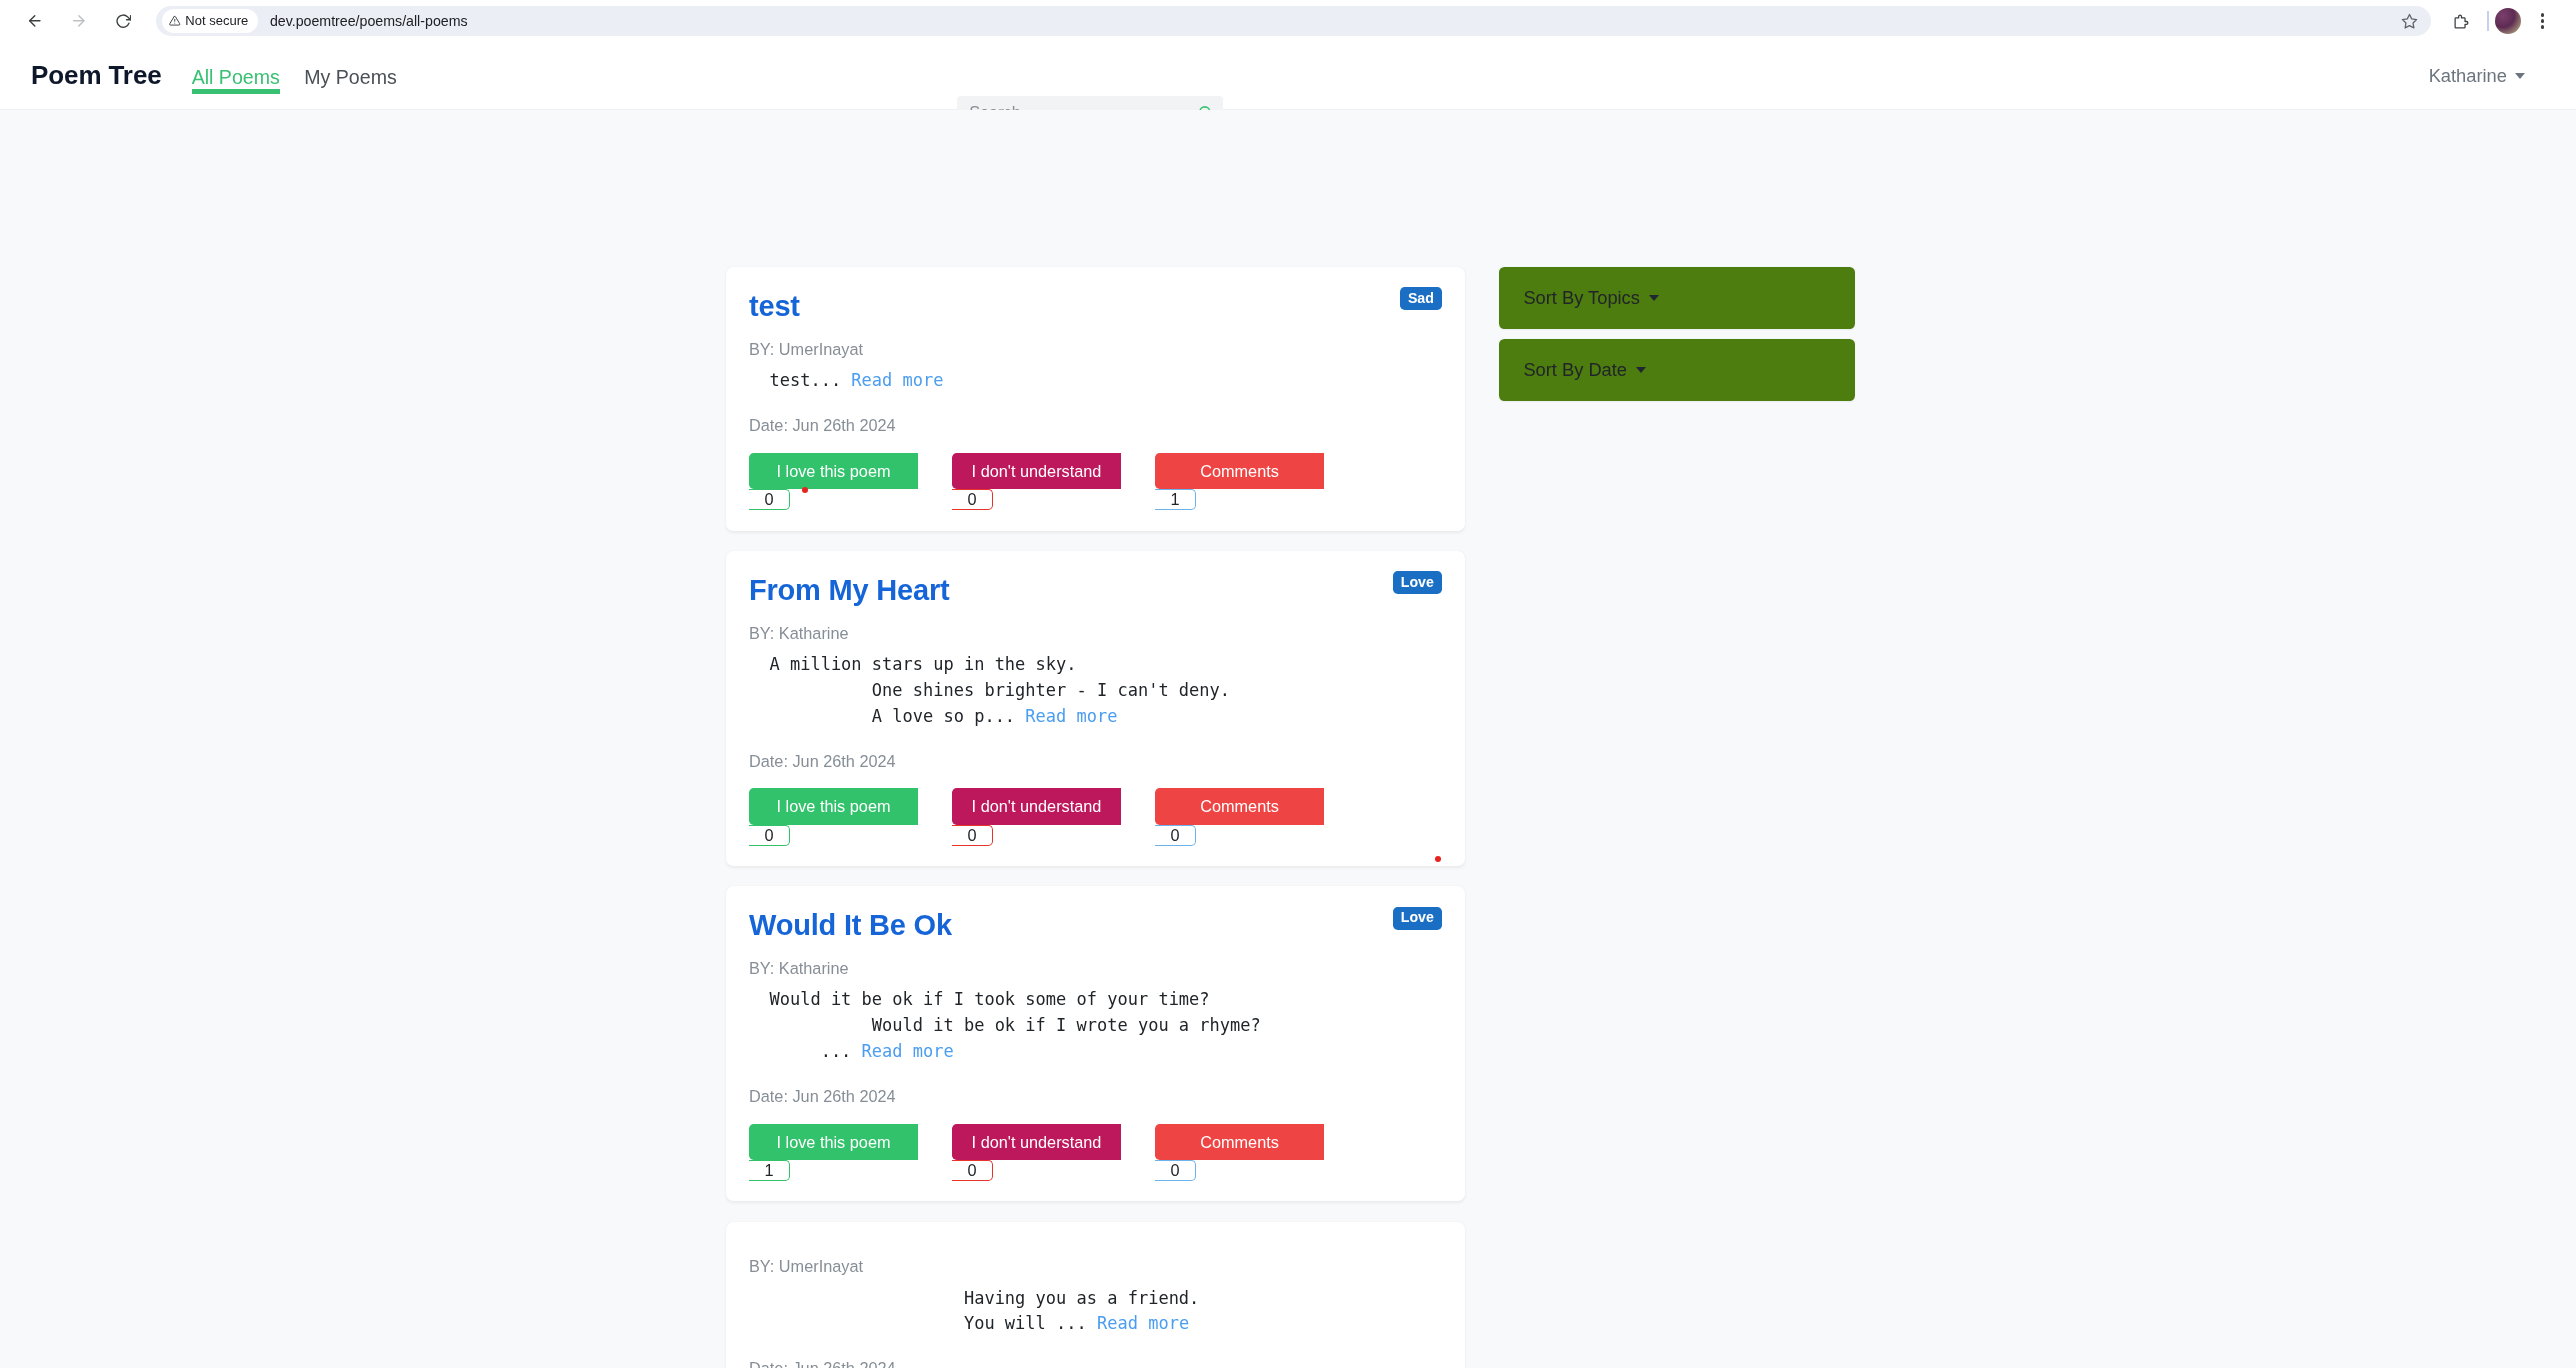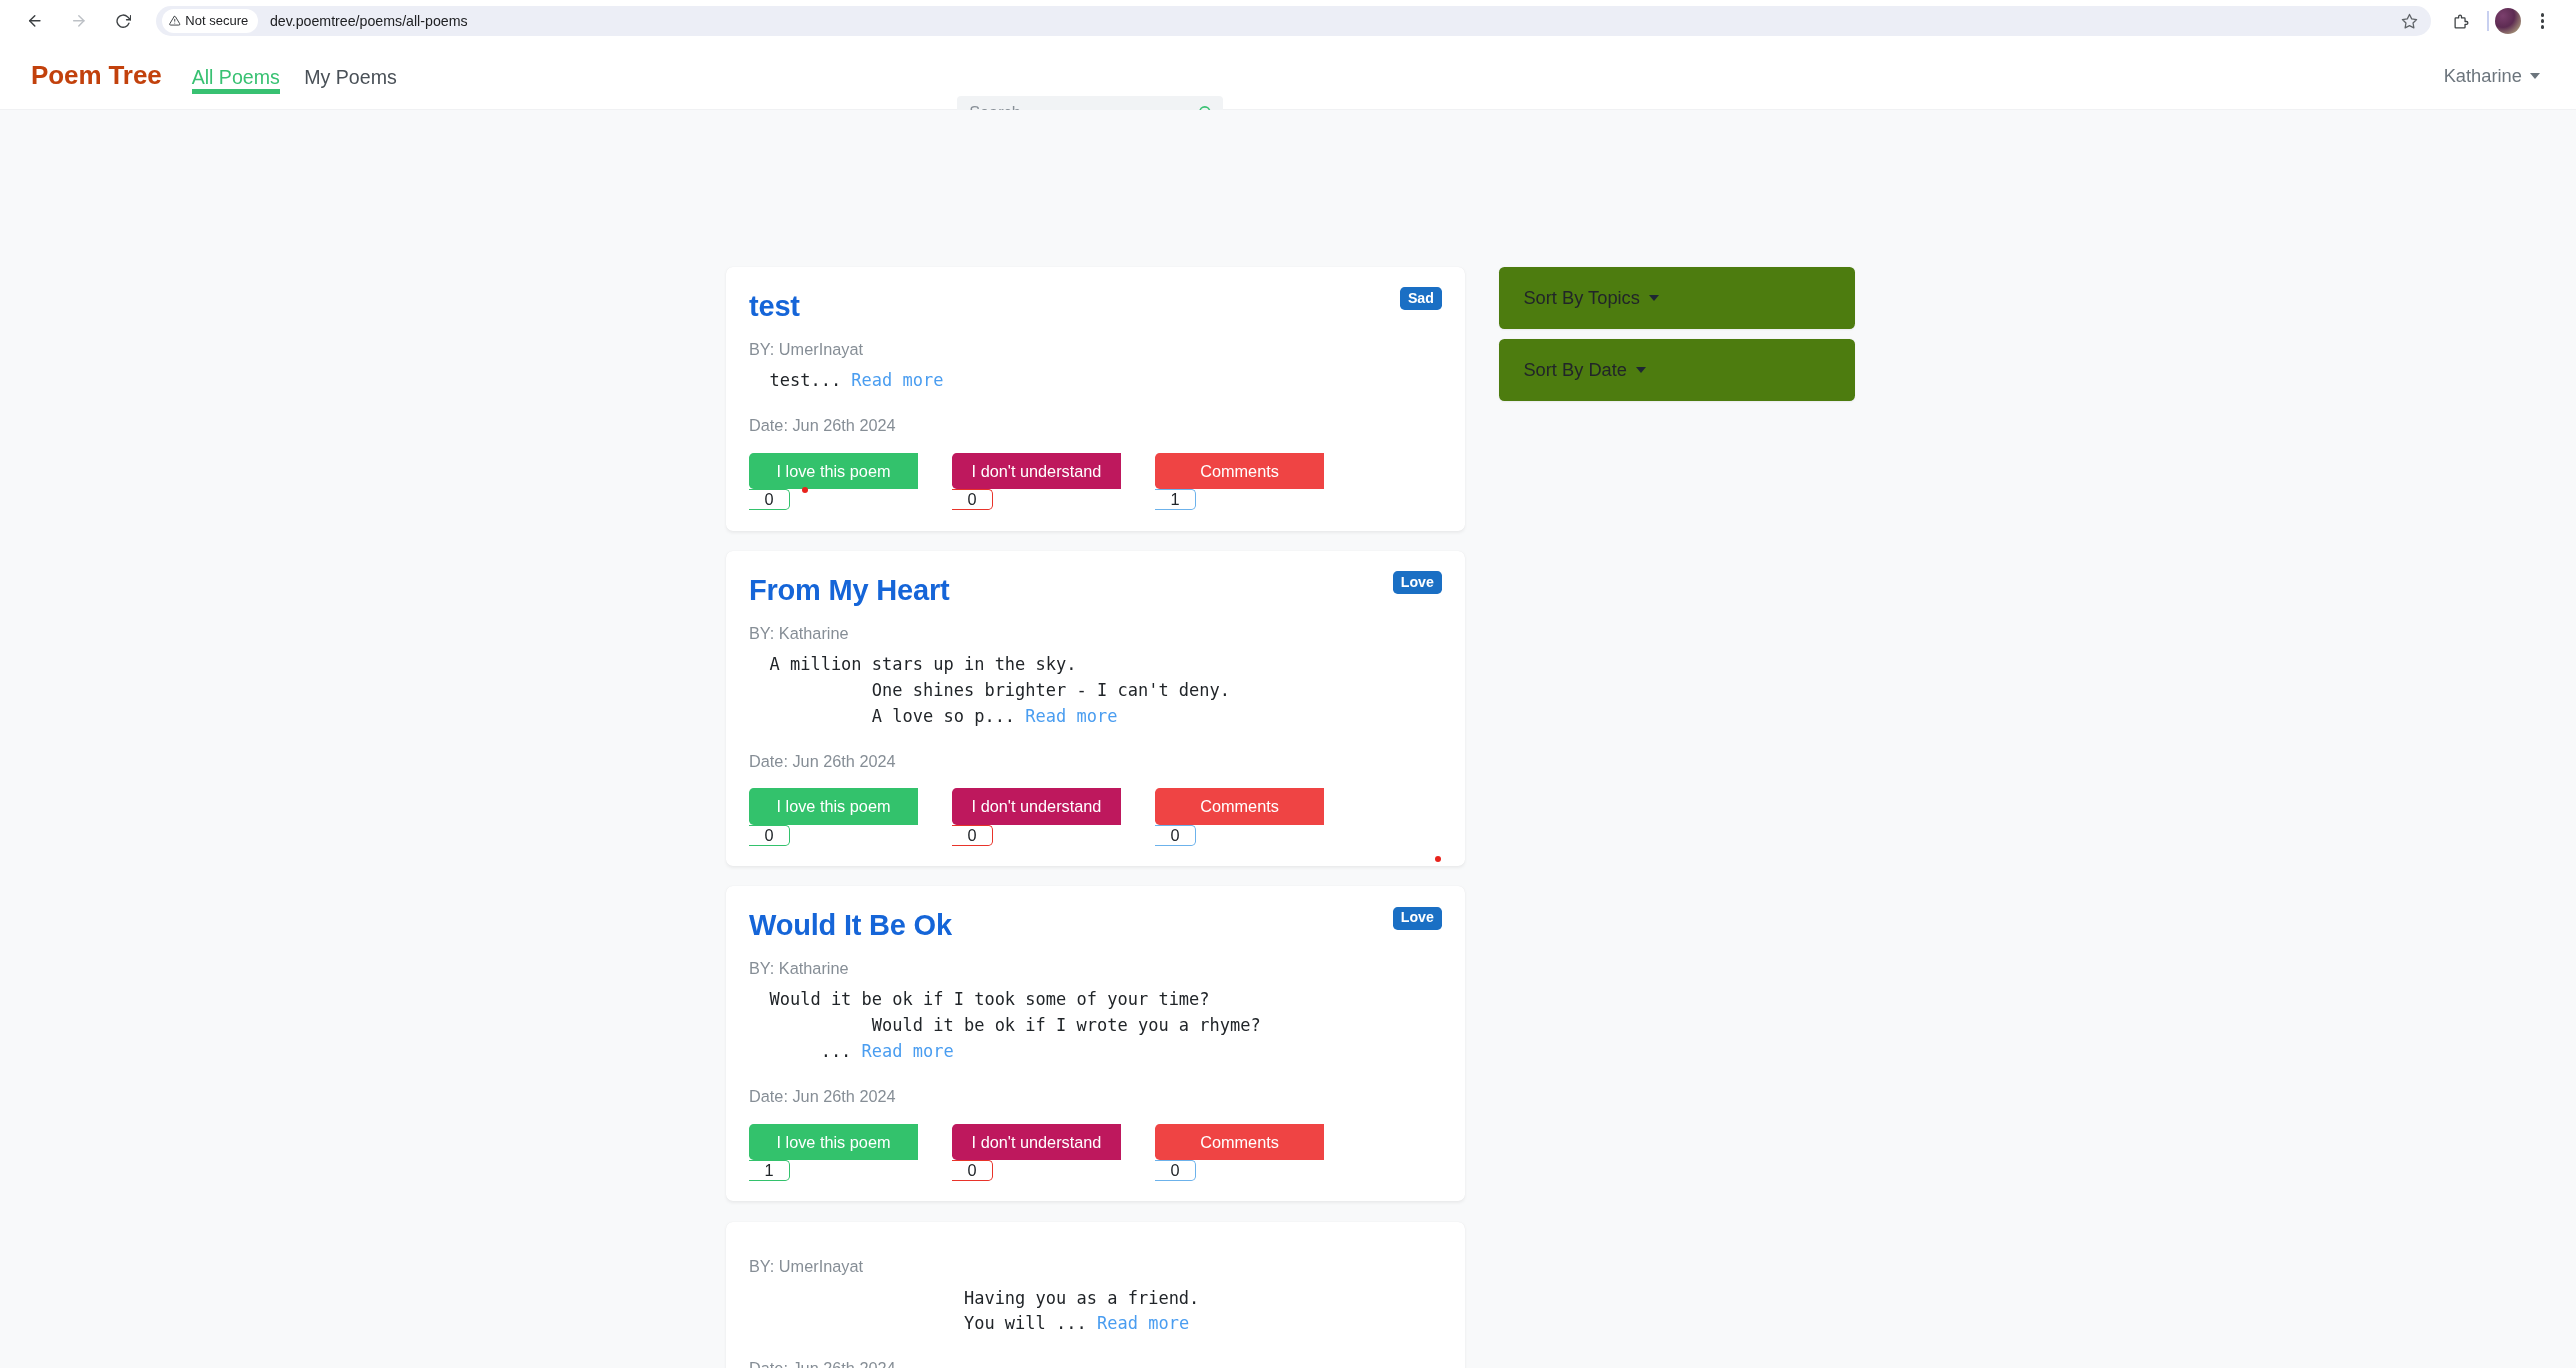--- a/index.html
+++ b/index.html
@@ -86,21 +86,21 @@
     background: #ffffff;
     display: flex;
     align-items: center;
     padding: 0 31px;
     position: relative;
     border-bottom: 0.7px solid #f0f1f3;
   }
   .brand {
     font-size: 26px;
     font-weight: bold;
-    color: #c2410c;
+    color: #0f172a;
     letter-spacing: -0.1px;
     margin-right: 30px;
     white-space: nowrap;
   }
   .navlinks { display: flex; align-items: flex-end; gap: 24.4px; height: 100%; padding-top: 23px; }
   .navlink {
     font-size: 19.6px;
     color: #495057;
     white-space: nowrap;
     padding-bottom: 20.3px;
@@ -130,21 +130,21 @@
     flex: 1 1 auto;
     border: 0; outline: 0; background: transparent;
     font-size: 16.3px;
     color: #495057;
     font-family: "Liberation Sans", sans-serif;
   }
   .search-wrap input::placeholder { color: #868e96; }
   .search-ico { color: #38c172; display: flex; flex: 0 0 auto; }
   .user-menu {
     position: absolute;
-    right: 36px;
+    right: 51px;
     display: flex; align-items: center; gap: 8.1px;
     font-size: 18.3px;
     color: #6c757d;
     white-space: nowrap;
   }
   .caret {
     width: 0; height: 0;
     border-left: 5.4px solid transparent;
     border-right: 5.4px solid transparent;
     border-top: 6.8px solid currentColor;

